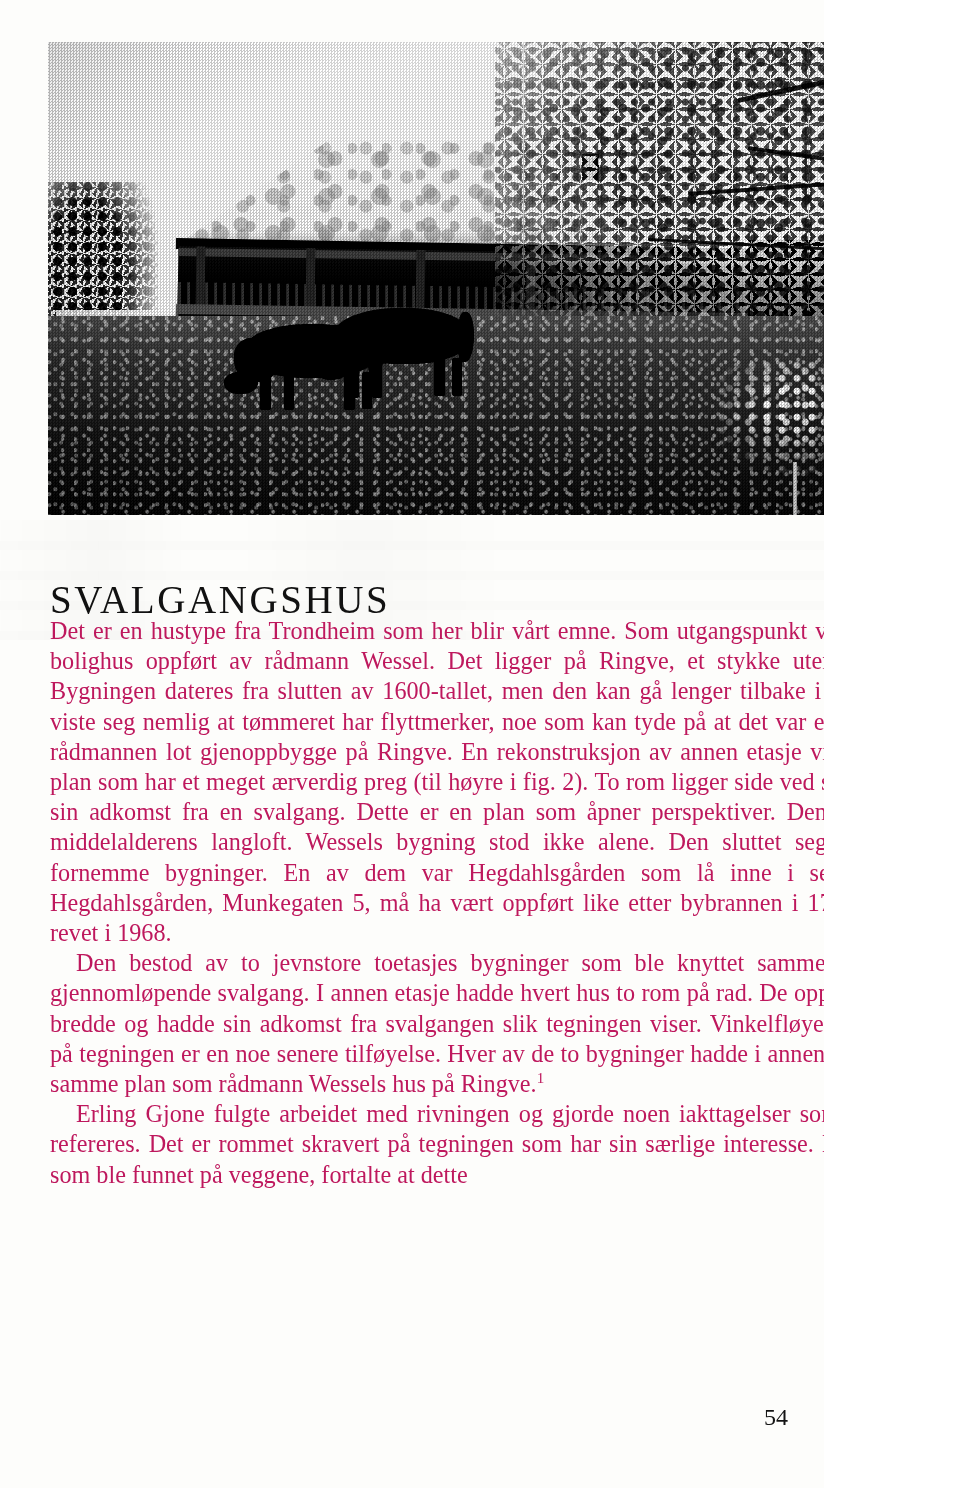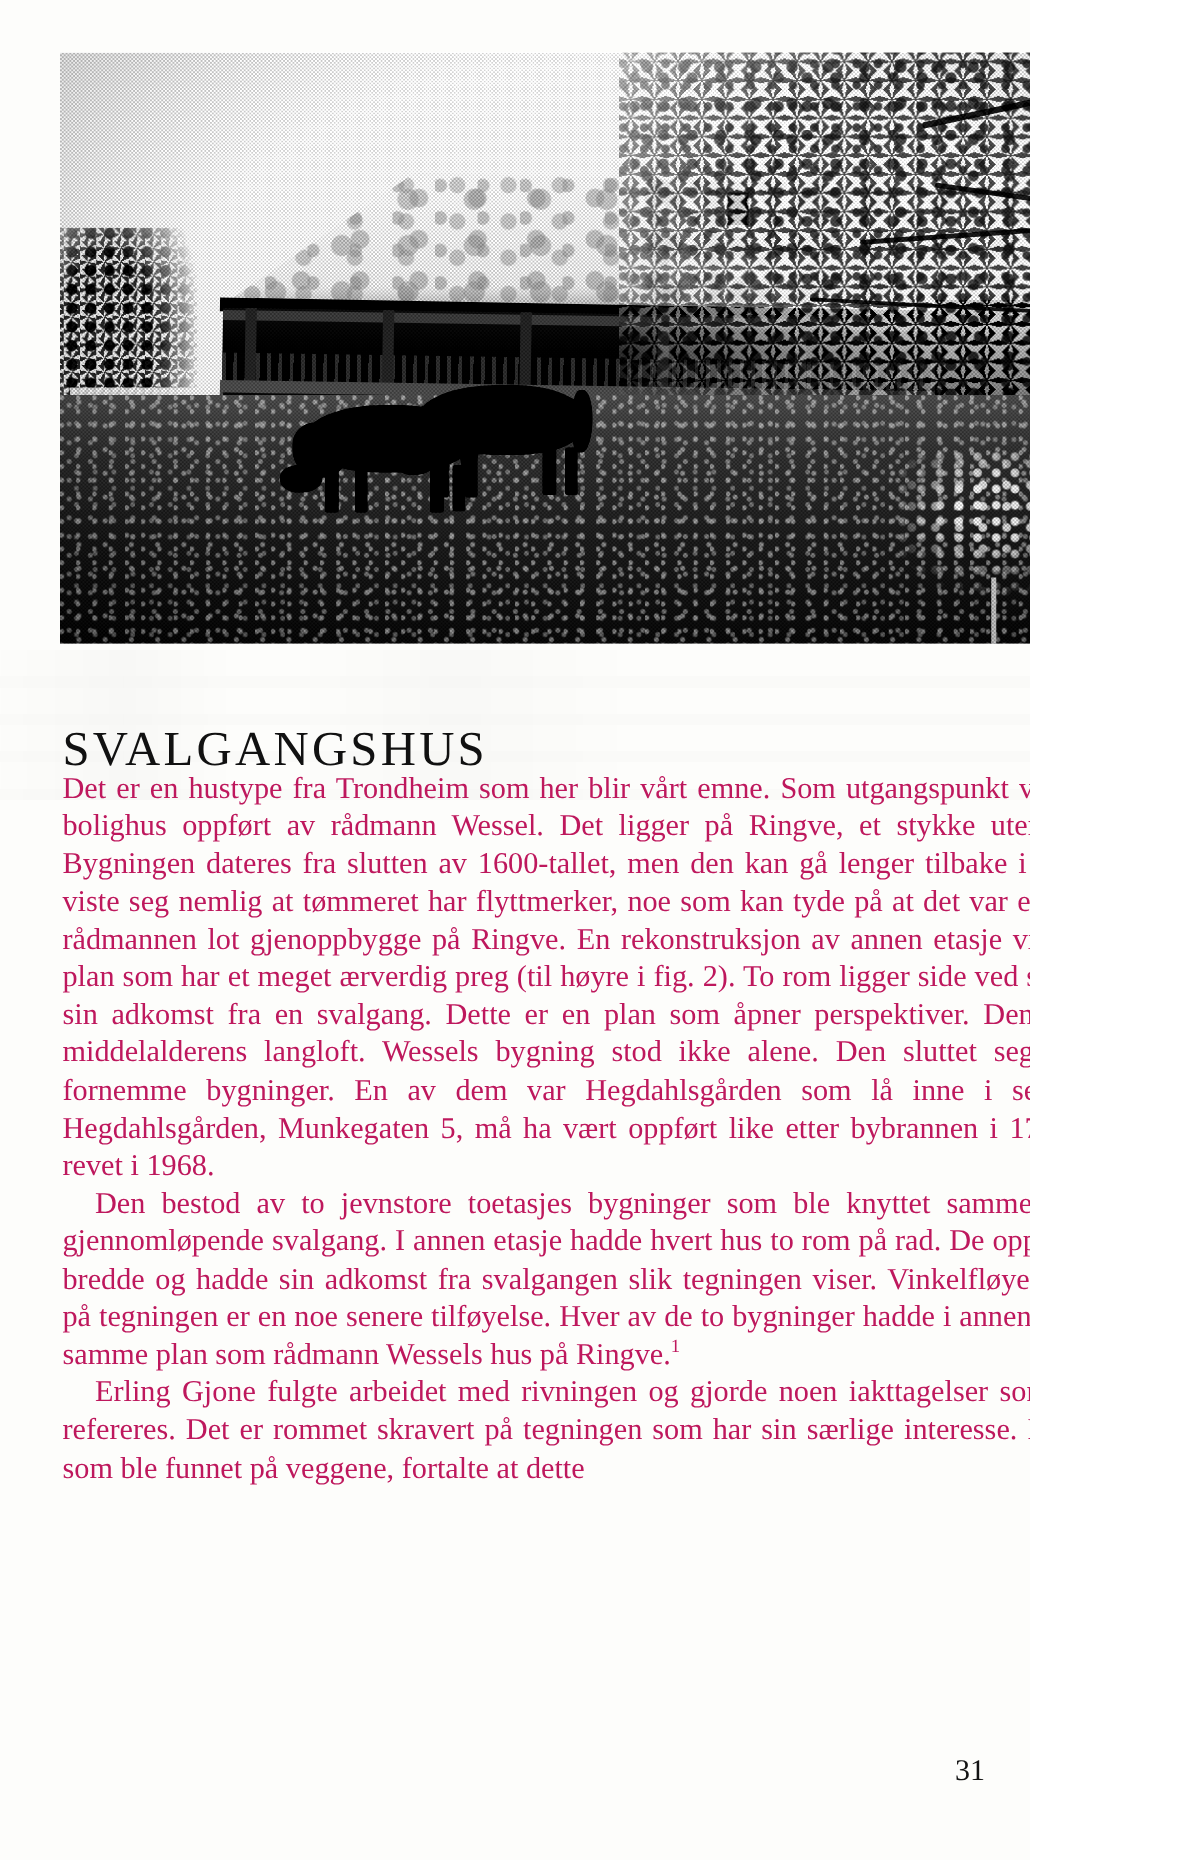--- a/index.html
+++ b/index.html
@@ -436,15 +436,15 @@
 
   <h1 class="title">SVALGANGSHUS</h1>
 
   <div class="body-text">
     <p><span>Det er en hustype fra Trondheim som her blir vårt emne. Som utgangspunkt velger vi et bolighus oppført av rådmann Wessel. Det ligger på Ringve, et stykke utenfor byen. Bygningen dateres fra slutten av 1600-tallet, men den kan gå lenger tilbake i tiden. Det viste seg nemlig at tømmeret har flyttmerker, noe som kan tyde på at det var et eldre hus rådmannen lot gjenoppbygge på Ringve. En rekonstruksjon av annen etasje viser oss en plan som har et meget ærverdig preg (til høyre i fig. 2). To rom ligger side ved side og har sin adkomst fra en svalgang. Dette er en plan som åpner perspektiver. Den svarer til middelalderens langloft. Wessels bygning stod ikke alene. Den sluttet seg til andre fornemme bygninger. En av dem var Hegdahlsgården som lå inne i selve byen. Hegdahlsgården, Munkegaten 5, må ha vært oppført like etter bybrannen i 1708 og ble revet i 1968.</span></p>
     <p class="indent"><span>Den bestod av to jevnstore toetasjes bygninger som ble knyttet sammen med en gjennomløpende svalgang. I annen etasje hadde hvert hus to rom på rad. De opptok husets bredde og hadde sin adkomst fra svalgangen slik tegningen viser. Vinkelfløyen til høyre på tegningen er en noe senere tilføyelse. Hver av de to bygninger hadde i annen etasje den samme plan som rådmann Wessels hus på Ringve.</span><sup>1</sup></p>
     <p class="indent"><span>Erling Gjone fulgte arbeidet med rivningen og gjorde noen iakttagelser som her skal refereres. Det er rommet skravert på tegningen som har sin særlige interesse. Et tapetlag som ble funnet på veggene, fortalte at dette</span></p>
   </div>
 
 
-  <div class="folio">31</div>
+  <div class="folio">54</div>
 
 </div>
 
 </body></html>

